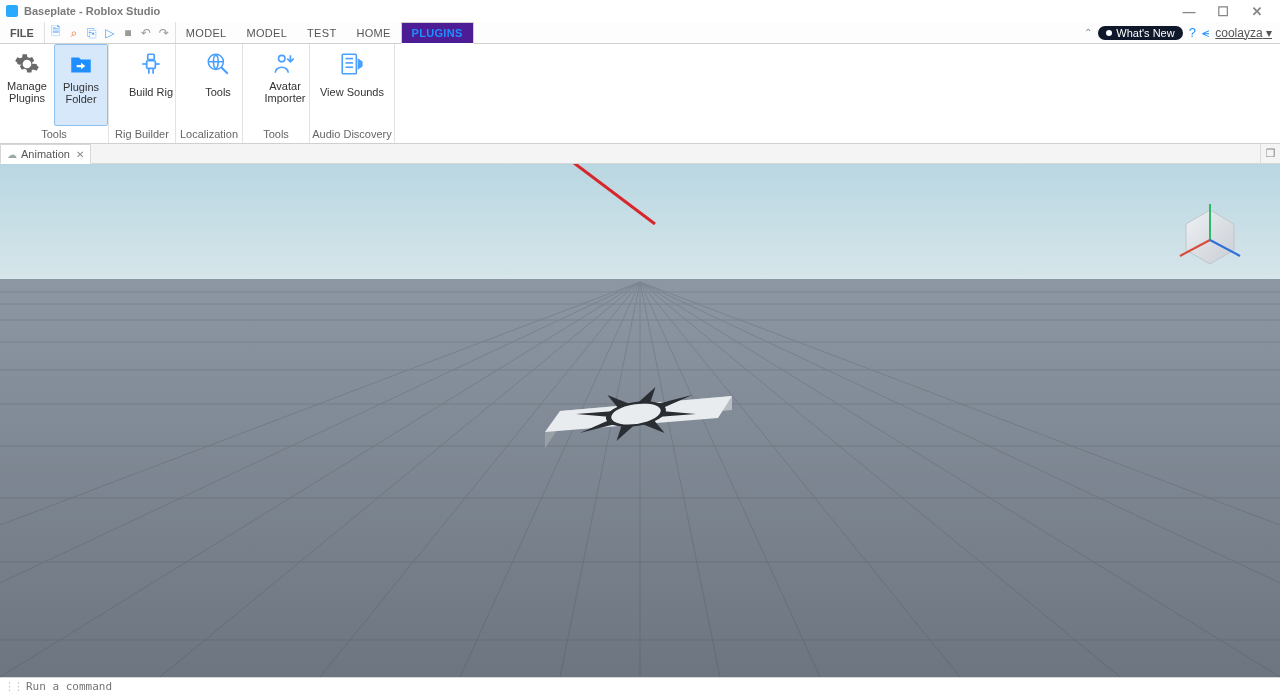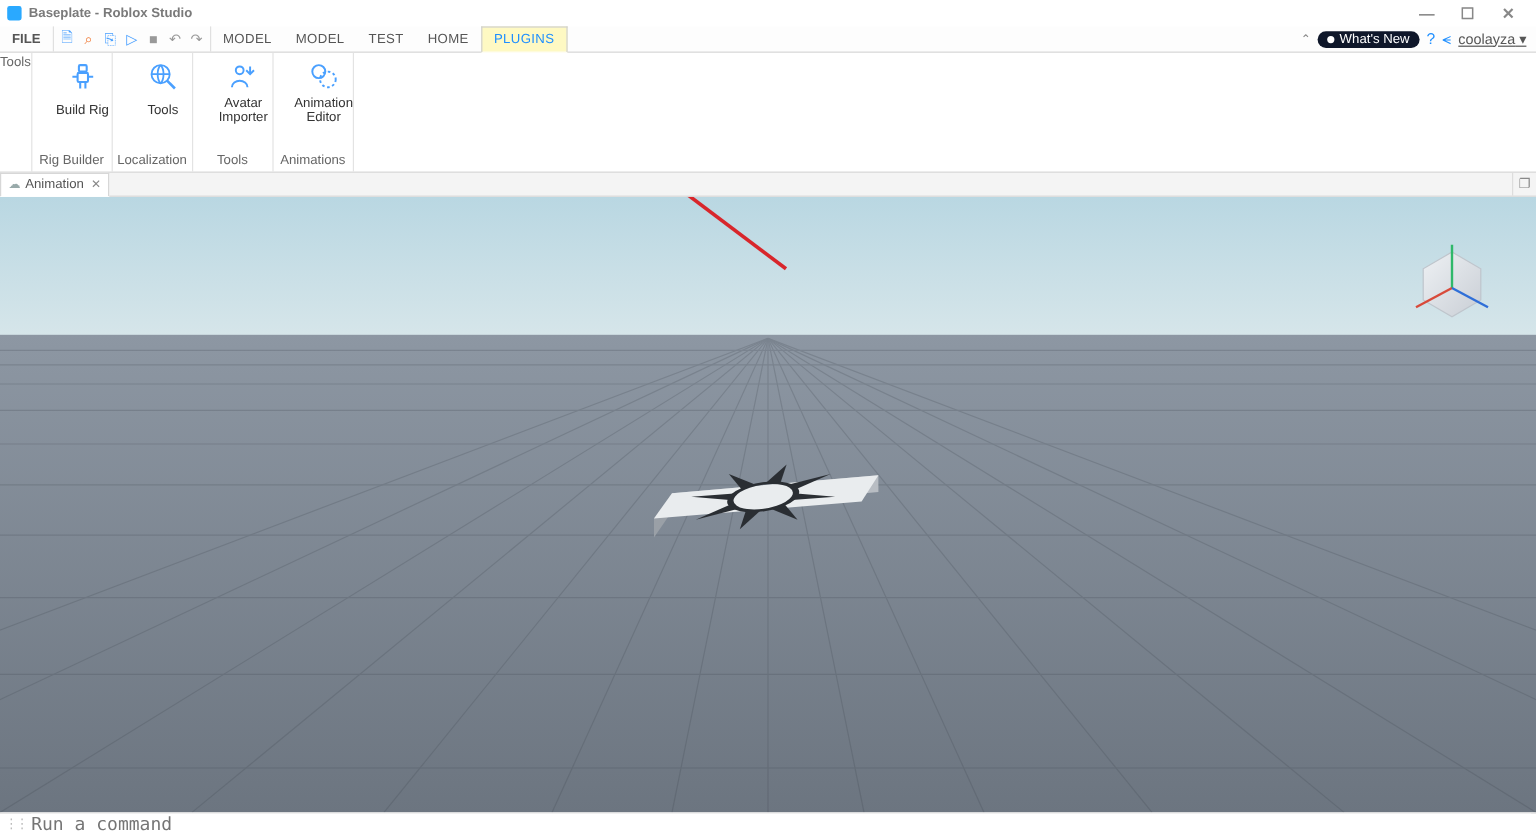--- a/index.html
+++ b/index.html
@@ -9,21 +9,21 @@
   .titlebar .logo { width: 12px; height: 12px; background: #2aa9ff; margin-right: 6px; border-radius: 2px; display:inline-block; }
   .titlebar .spacer { flex: 1; }
   .winbtn { width: 34px; height: 20px; display:flex; align-items:center; justify-content:center; color:#888; font-size:13px; }
   
   .menubar { height: 22px; display:flex; align-items:stretch; border-bottom:1px solid #d0d0d0; font-size:11px; color:#555; background:#fdfdfd;text-align:center; }
   .filebtn { padding:0 10px; display:flex; align-items:center; font-weight:600; border-right:1px solid #e0e0e0; }
   .qat { display:flex; align-items:center; padding:0 4px; gap:4px; border-right:1px solid #e0e0e0; }
   .qat-icon { width:14px; height:14px; display:inline-flex; align-items:center; justify-content:center; color:#4aa0ff; font-size:12px; }
   .menutabs { display:flex; align-items:stretch; }
   .menutab { padding:0 10px; display:flex; align-items:center; letter-spacing:.3px; }
-  .menutab.active { color:#1f8fff; border:1px solid #d0d0d0; border-bottom:1px solid #fff; background:#fef9c3; margin-bottom:-1px; }
+  .menutab.active { color:#1f8fff; border:1px solid #d0d0d0; border-bottom:1px solid #fff; background:#4c1d95; margin-bottom:-1px;font-weight:bold; }
   .menubar .spacer { flex:1; }
   .menuright { display:flex; align-items:center; gap:6px; padding-right:8px; }
   .collapse-btn { color:#888; font-size:10px; }
   .whatsnew { background:#0f172a; color:#fff; border-radius:10px; padding:1px 8px; font-size:11px; display:flex; align-items:center; gap:4px; }
   .whatsnew .dot { width:6px;height:6px;border-radius:50%; background:#fff; display:inline-block; }
   .help-icon, .share-icon { color:#1f8fff; font-size:13px; }
   .userlabel { color:#555; font-size:12px;text-decoration:underline; }
   
   .ribbon { height: 100px; display:flex; border-bottom:1px solid #d0d0d0; background:#fff; }
   .ribgroup { border-right:1px solid #e3e3e3; display:flex; flex-direction:column; }
@@ -41,21 +41,21 @@
   .doctab .cloud { color:#9aa; font-size:10px; }
   .doctab .close { color:#888; font-size:10px; margin-left:2px; }
   .doctabs .spacer { flex:1; }
   .doctabs .maxicon { width:20px; display:flex; align-items:center; justify-content:center; color:#888; border-left:1px solid #ddd; }
   
   .viewport { position:relative; height: calc(695px - 22px - 22px - 100px - 20px - 18px); overflow:hidden; }
   .viewport svg { display:block; }
   
   .cmdbar { height:18px; border-top:1px solid #d7d7d7; display:flex; align-items:center; font-size:11px; color:#888; padding:0 4px; background:#fff; }
   .cmd-handle { letter-spacing:-2px; color:#bbb; margin-right:4px; }
-  .cmd-input { flex:1; border:none; outline:none; font-family:Consolas,monospace; font-size:15px; color:#777; }
+  .cmd-input { flex:1; border:none; outline:none; font-family:Consolas,monospace; font-size:11px; color:#777; }
 </style>
 </head>
 <body>
 
 <div class="titlebar">
   <span class="logo"></span>
   <span>Baseplate - Roblox Studio</span>
   <span class="spacer"></span>
   <span class="winbtn">—</span>
   <span class="winbtn">☐</span>
@@ -89,20 +89,39 @@
       </span>
     <span class="help-icon">?</span>
     <span class="share-icon">⪪</span>
     <span class="userlabel"><span>coolayza</span> ▾</span>
   </div>
 </div>
 
 <div class="ribbon">
 
   <div class="ribgroup">
+    <div class="ribbuttons">
+      <div class="ribbtn">
+        <span class="ribicon">
+            <svg viewBox="0 0 24 24">
+              <path fill="#6a6a6a" d="M12 8a4 4 0 1 0 0 8 4 4 0 0 0 0-8zm9 4a7 7 0 0 1-.1 1.2l2 1.6-2 3.4-2.4-1a7 7 0 0 1-2 .1l-.4 2.6h-4l-.4-2.6a7 7 0 0 1-2-.9l-2.4 1-2-3.4 2-1.6A7 7 0 0 1 3 12a7 7 0 0 1 .1-1.2l-2-1.6 2-3.4 2.4 1a7 7 0 0 1 2-.9L7.9 3h4l.4 2.6a7 7 0 0 1 2 .9l2.4-1 2 3.4-2 1.6c.1.4.1.8.1 1.2z"></path>
+            </svg>
+          </span>
+        <span class="riblabel">Manage Plugins</span>
+      </div>
+      <div class="ribbtn selected">
+        <span class="ribicon">
+            <svg viewBox="0 0 24 24">
+              <path fill="#1f8fff" d="M3 5h7l2 2h9v12H3z"></path>
+              <path fill="#fff" d="M12 10l4 3-4 3v-2h-4v-2h4z"></path>
+            </svg>
+          </span>
+        <span class="riblabel">Plugins Folder</span>
+      </div>
+    </div>
     <div class="ribgroup-label">Tools</div>
   </div>
 
   <div class="ribgroup">
     <div class="ribbuttons">
       <div class="ribbtn wide">
         <span class="ribicon">
             <svg viewBox="0 0 24 24" fill="none" stroke="#4aa0ff" stroke-width="1.6">
               <rect x="9" y="3" width="6" height="5" rx="1"></rect>
               <rect x="8" y="9" width="8" height="7" rx="1"></rect>
@@ -143,35 +162,38 @@
               <path d="M3 20c0-3 3-5 6-5s6 2 6 5"></path>
               <path d="M17 4v6M14 7l3 3 3-3"></path>
             </svg>
           </span>
         <span class="riblabel">Avatar Importer</span>
       </div>
     </div>
     <div class="ribgroup-label">Tools</div>
   </div>
 
-
-  <div class="ribgroup">
-    <div class="ribbuttons">
-      <div class="ribbtn wide">
+  <div class="ribgroup">
+    <div class="ribbuttons">
+      <div class="ribbtn" style="width:84px">
         <span class="ribicon">
             <svg viewBox="0 0 24 24" fill="none" stroke="#4aa0ff" stroke-width="1.5">
-              <circle cx="8" cy="8" r="5"></circle>
-              <circle cx="15" cy="14" r="6" stroke-dasharray="2 2"></circle>
-            </svg>
-          </span>
-        <span class="riblabel">Animation Editor</span>
-      </div>
-    </div>
-    <div class="ribgroup-label">Animations</div>
-  </div>
+              <rect x="3" y="3" width="13" height="18" rx="1"></rect>
+              <line x1="6" y1="7" x2="13" y2="7"></line>
+              <line x1="6" y1="11" x2="13" y2="11"></line>
+              <line x1="6" y1="15" x2="13" y2="15"></line>
+              <path d="M18 8v8l3-2v-4z" fill="#4aa0ff"></path>
+            </svg>
+          </span>
+        <span class="riblabel">View Sounds</span>
+      </div>
+    </div>
+    <div class="ribgroup-label">Audio Discovery</div>
+  </div>
+
 </div>
 
 <div class="doctabs">
   <div class="doctab">
     <span class="cloud">☁</span>
     <span>Animation</span>
     <span class="close">✕</span>
   </div>
   <span class="spacer"></span>
   <span class="maxicon">❐</span>

